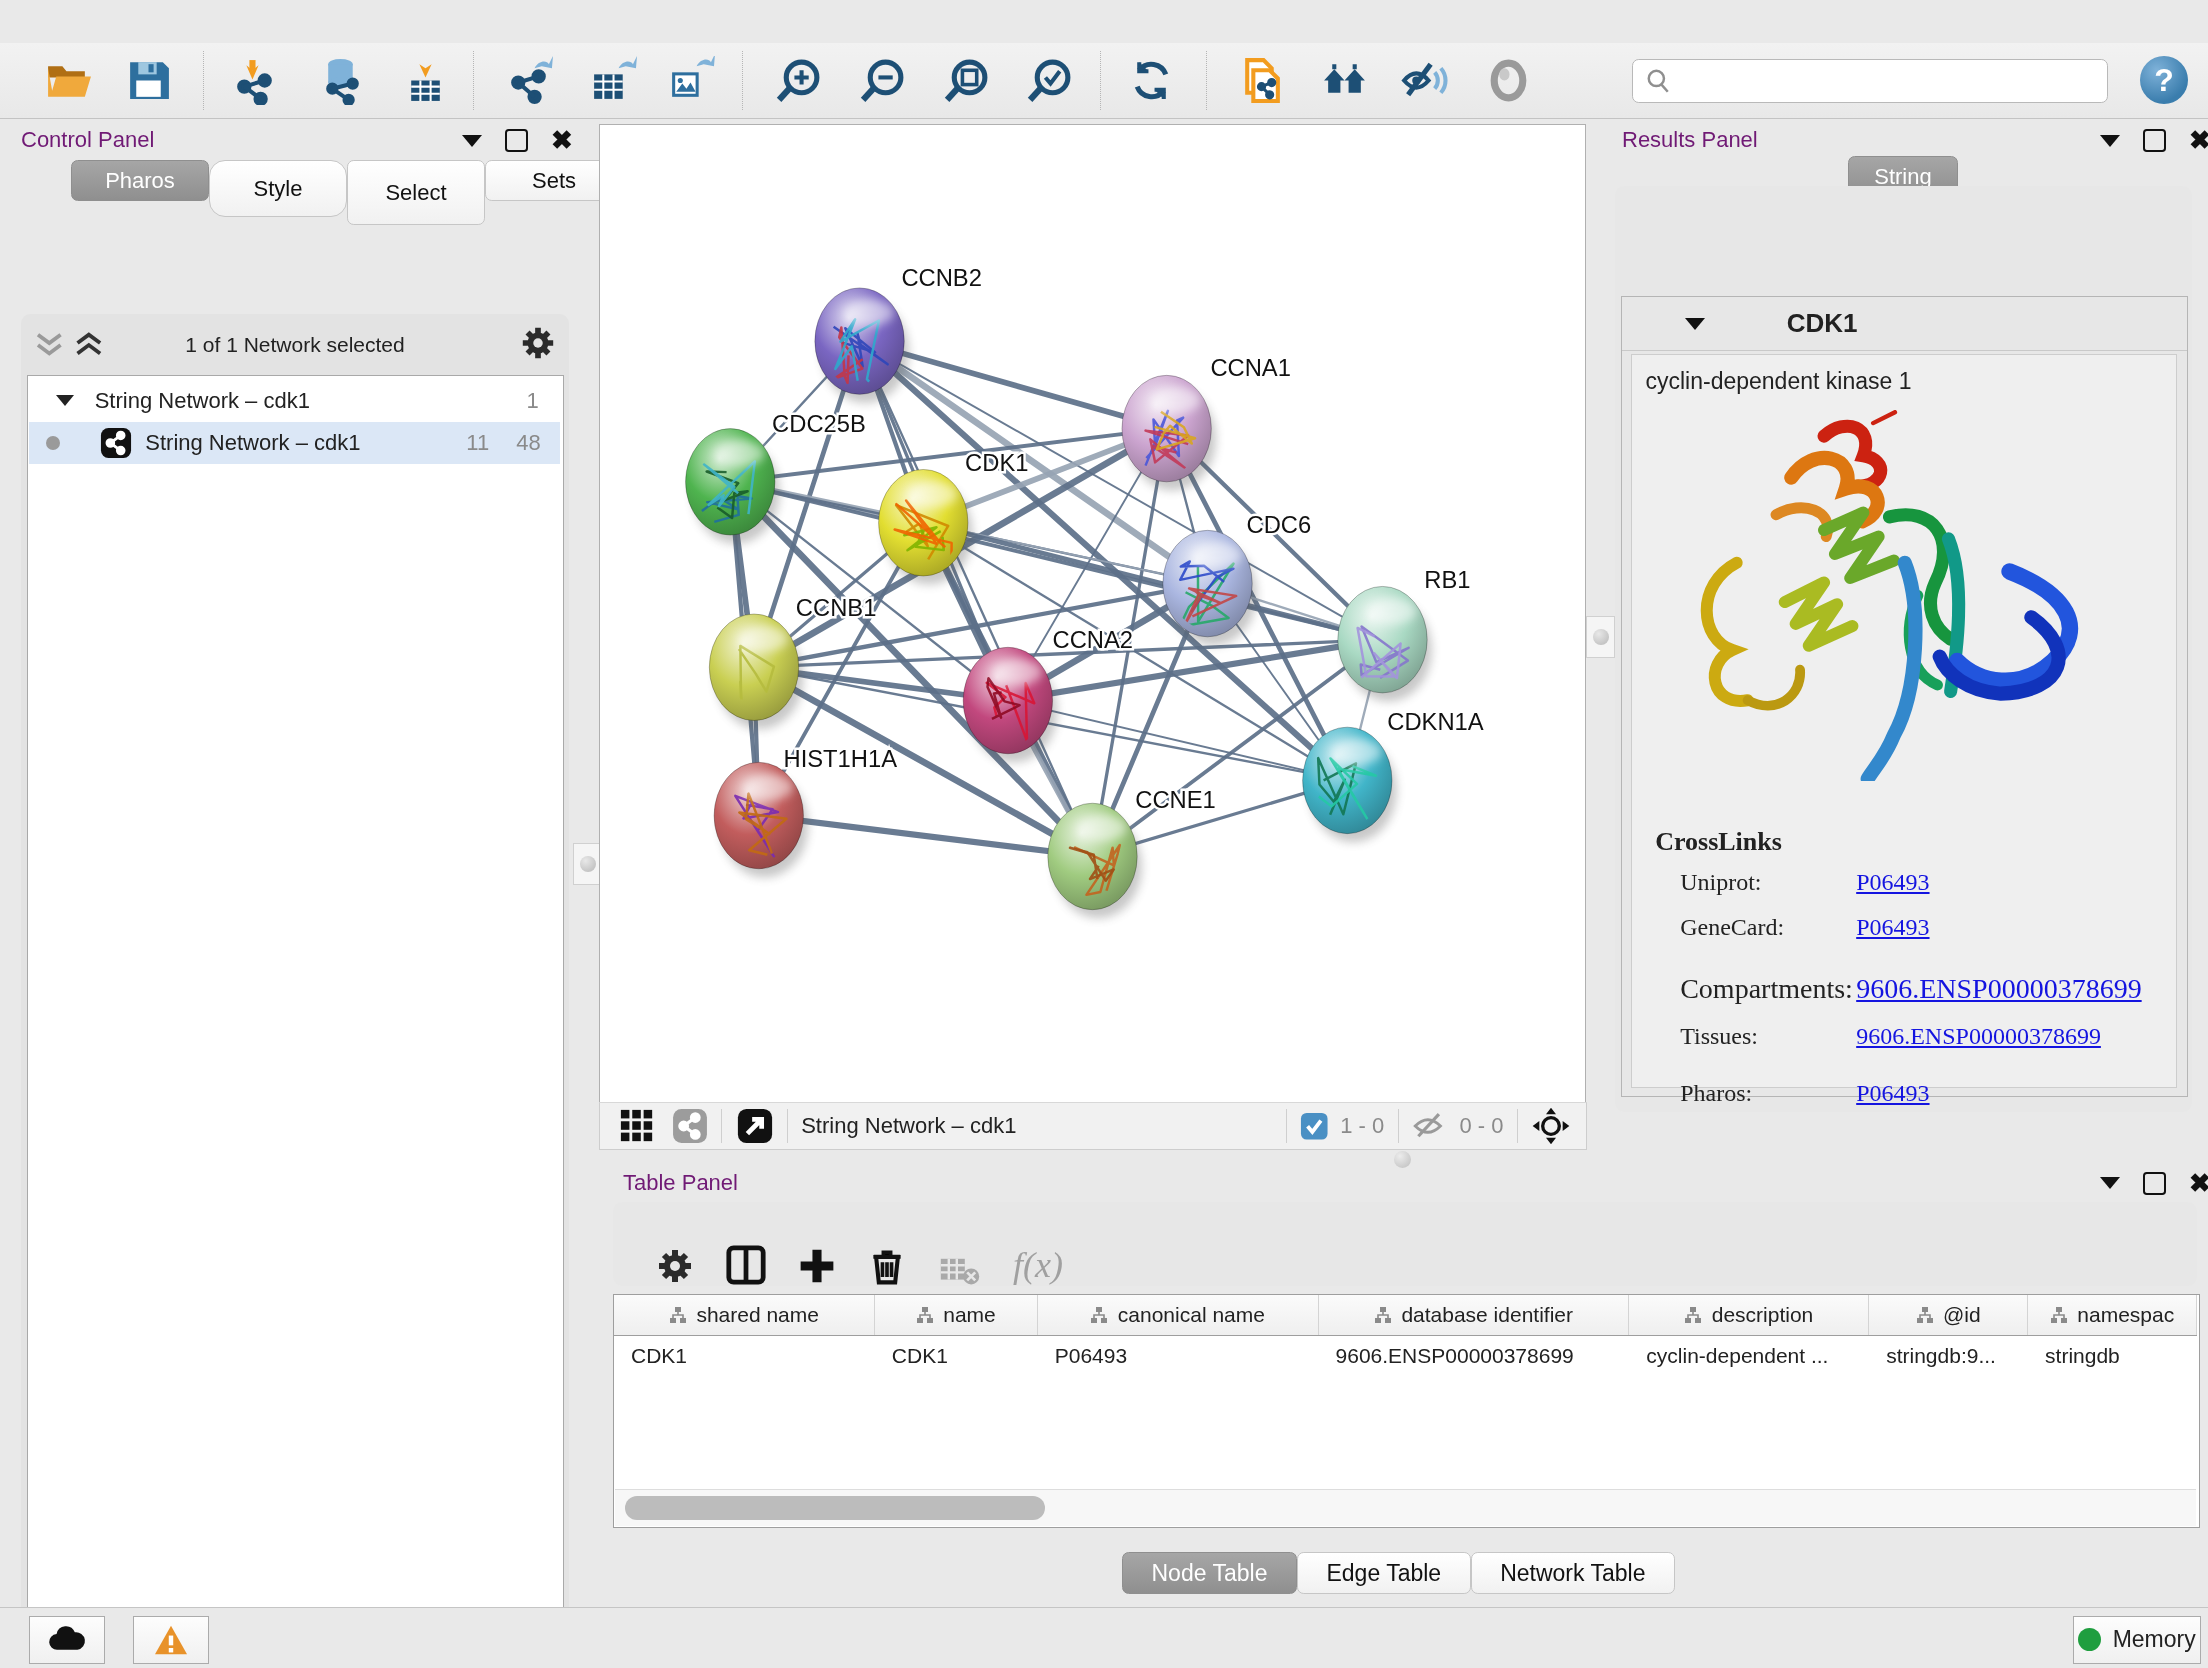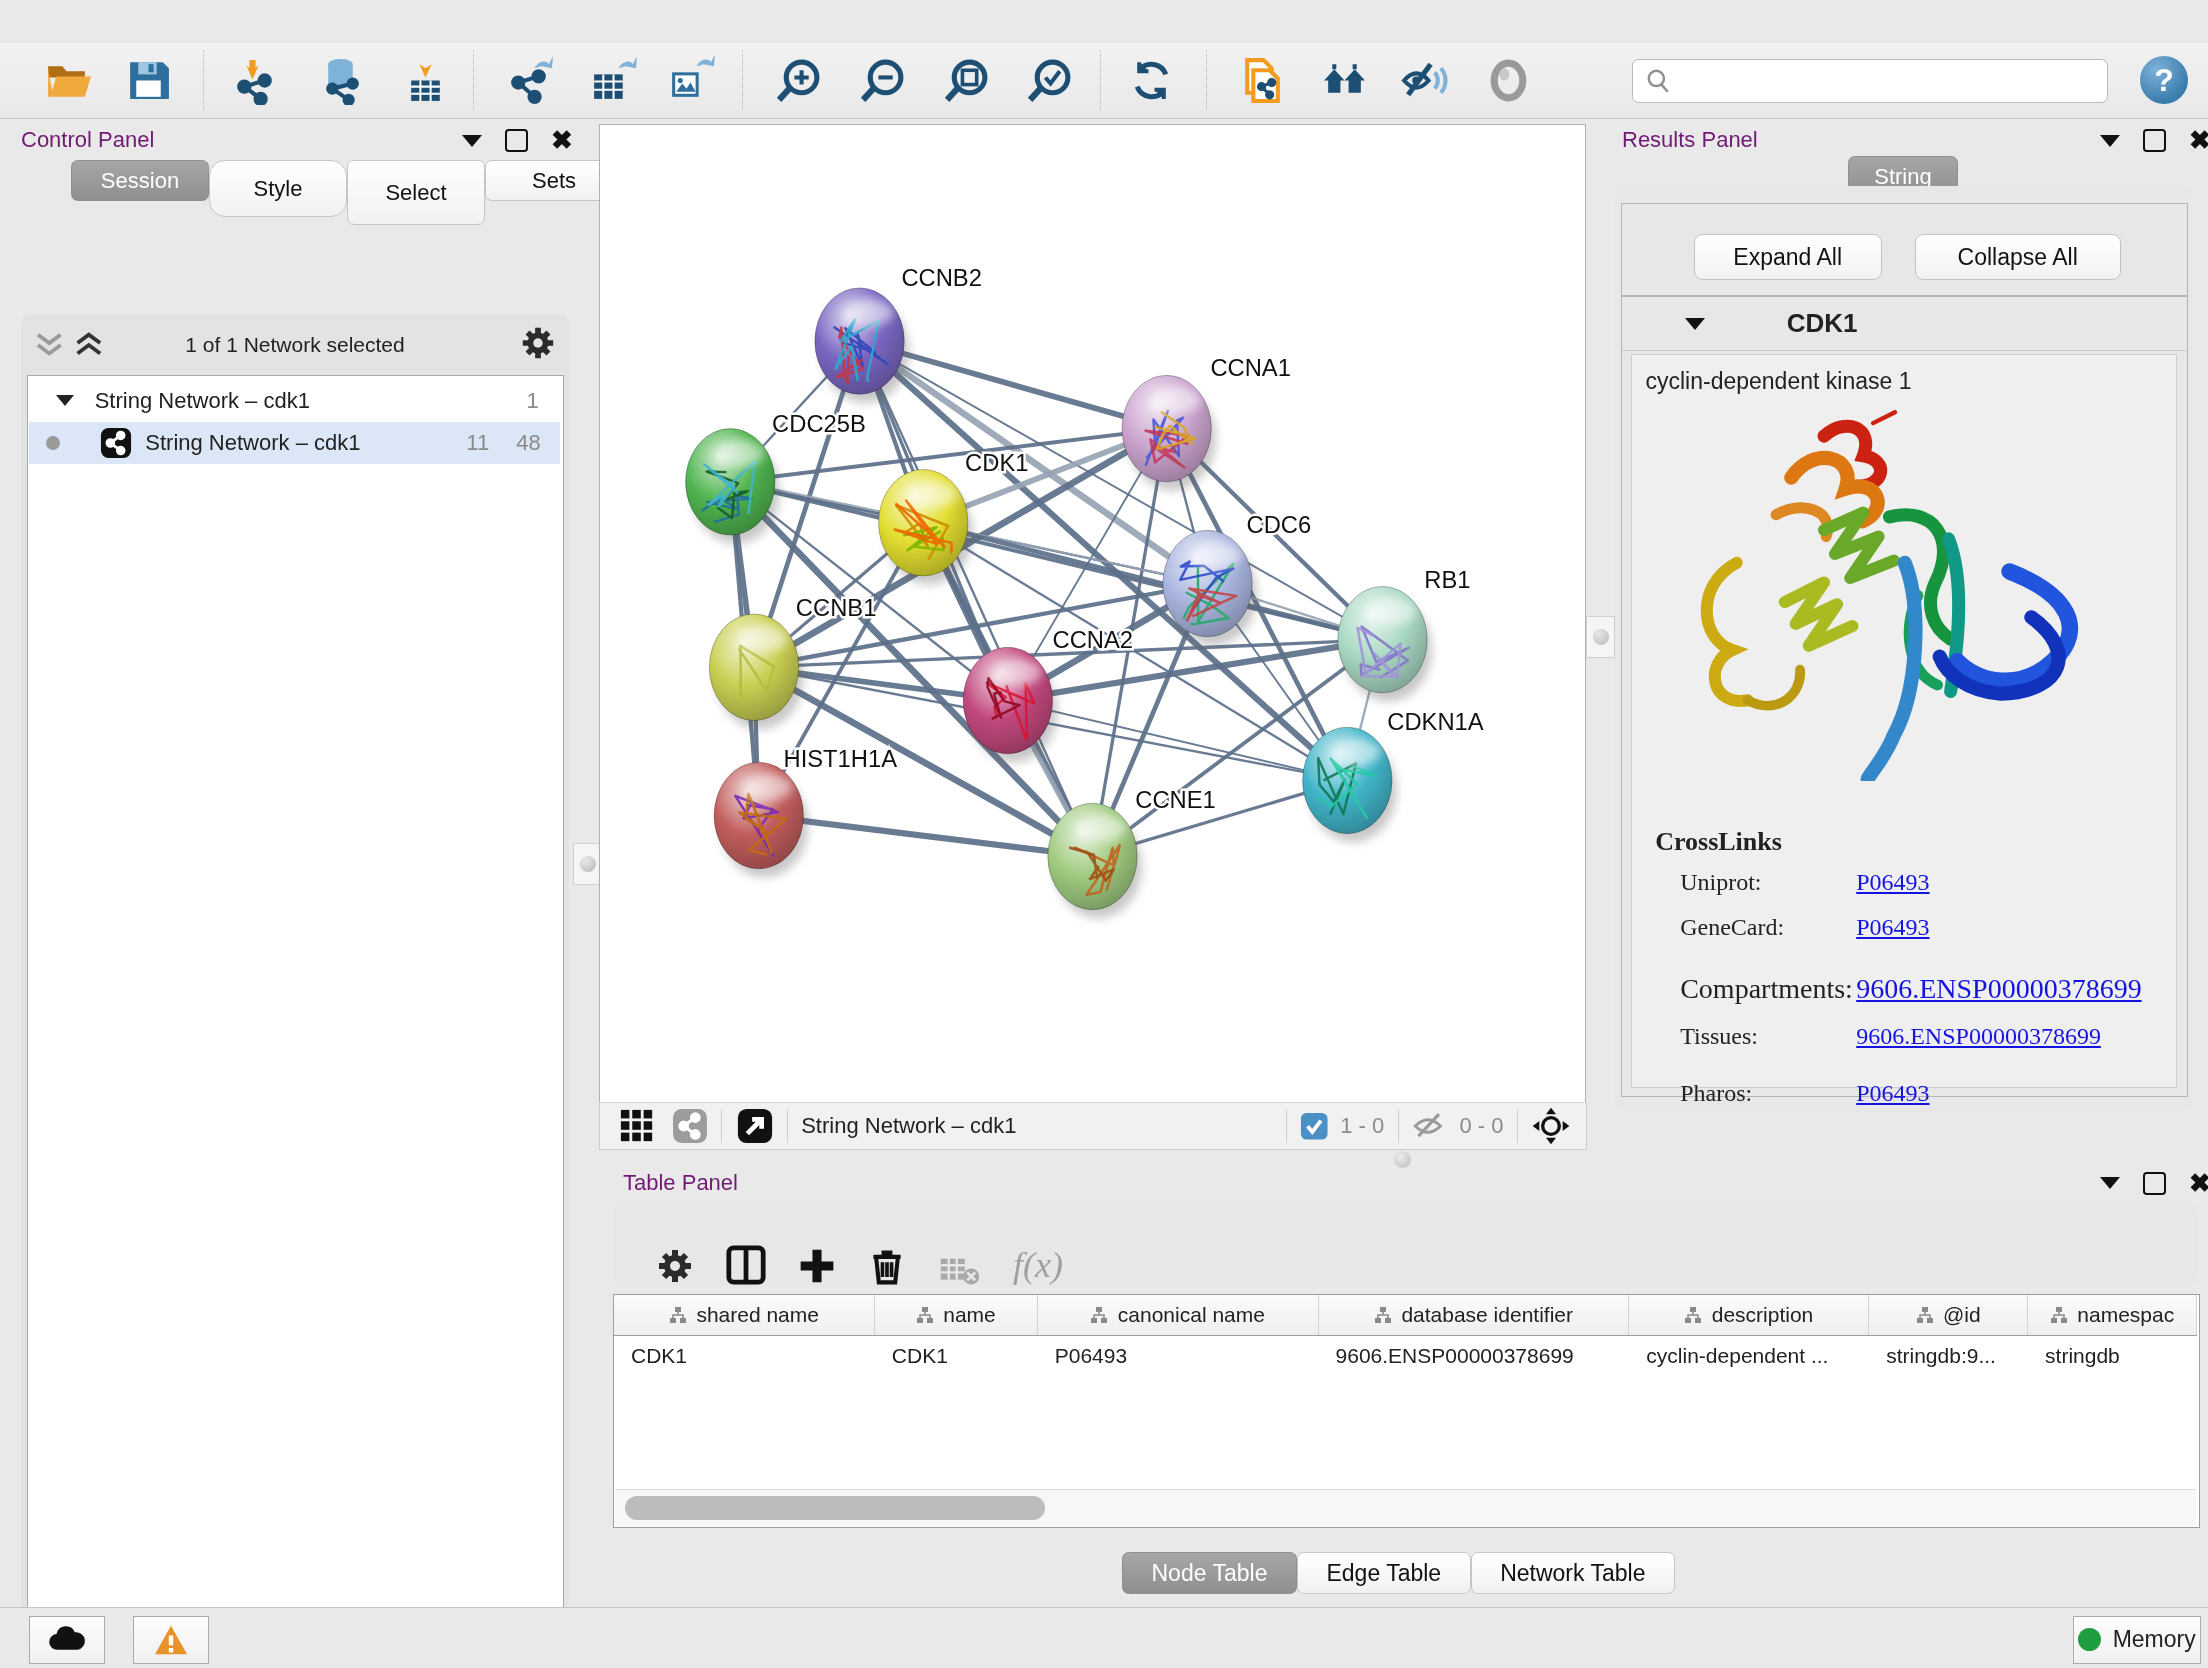--- a/index.html
+++ b/index.html
@@ -265,21 +265,21 @@
   </div>
 
   <div class="abs" style="left:0;top:118px;width:588px;height:1489px">
     <div class="abs ptitle" style="left:21px;top:8.6px">Control Panel</div>
     <div class="pctl" style="left:462px;top:11.4px">
       <span class="tri-down"></span>
       <span class="sqr"></span>
       <span class="xmark">✖</span>
     </div>
     <div class="abs" id="cp-tabs" style="left:71px;top:42px;display:flex">
-        <div class="tab sel" style="padding: 0px 25px; min-width: 86px;">Session</div>
+        <div class="tab sel" style="padding: 0px 25px; min-width: 86px;">Pharos</div>
         <div class="tab" style="padding: 8px 25px; min-width: 86px; border-radius: 16px;">Style</div>
         <div class="tab" style="padding: 12px 25px; min-width: 86px;">Select</div>
         <div class="tab" style="padding: 0px 25px; min-width: 86px;">Sets</div>
       </div>
     <div class="abs cp-inner">
       <svg class="abs" style="left:13.3px;top:15px" width="72" height="32" viewBox="0 0 76 34">
         <g fill="none" stroke="#9a9a9a" stroke-width="4">
             <path d="M4 6l12 9L28 6M4 17l12 9 12-9"></path>
           </g>
         <g fill="none" stroke="#333" stroke-width="4">
@@ -645,24 +645,20 @@
   <div class="abs" style="left:1605px;top:118px;width:603px;height:1008px">
     <div class="abs ptitle" style="left:17px;top:8.6px">Results Panel</div>
     <div class="pctl" style="left:495px;top:11.4px">
       <span class="tri-down"></span>
       <span class="sqr"></span>
       <span class="xmark">✖</span>
     </div>
     <div class="tab sel abs" style="left:243px;top:38px;width:108px">String</div>
   </div>
   <div class="abs rp-body">
-    <div class="rp-box" style="left:5.7px;top:17px;width:565px;height:91px">
-      <div class="btn abs" style="left:72px;top:30px;width:186px;height:44px">Expand All</div>
-      <div class="btn abs" style="left:293px;top:30px;width:204px;height:44px">Collapse All</div>
-    </div>
     <div class="rp-box" style="left:5.7px;top:110px;width:565px;height:799px">
       <div class="abs" style="left:0;top:0;width:565px;height:53px;border-bottom:1px solid #c9c9c9;display:flex;align-items:center">
         <span style="margin-left:63px" class="tri-down"></span>
         <span style="margin-left:82px;font-size:26px;font-weight:bold">CDK1</span>
       </div>
       <div class="abs" style="left:9.5px;top:57px;width:544px;height:732px;background:#efefef;border:1px solid #cdcdcd">
         <div class="abs" style="left:13.3px;top:13.3px;font-size:23px">cyclin-dependent kinase 1</div>
         <svg class="abs" style="left:34px;top:55px" width="447" height="371" viewBox="0 0 400 340" fill="none" stroke-linecap="round">
           <path d="M185 12 L205 2" stroke="#cc2211" stroke-width="4"></path>
           <path d="M140 24 C160 6 186 16 176 42 C200 46 196 70 170 70" stroke="#cc2211" stroke-width="12"></path>

